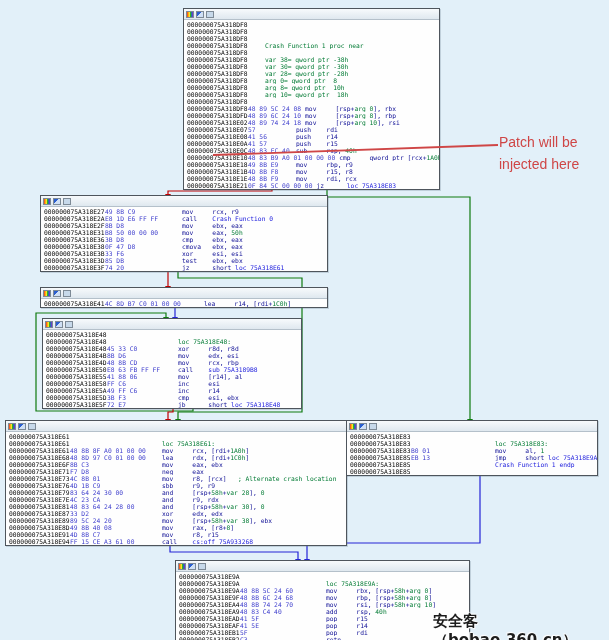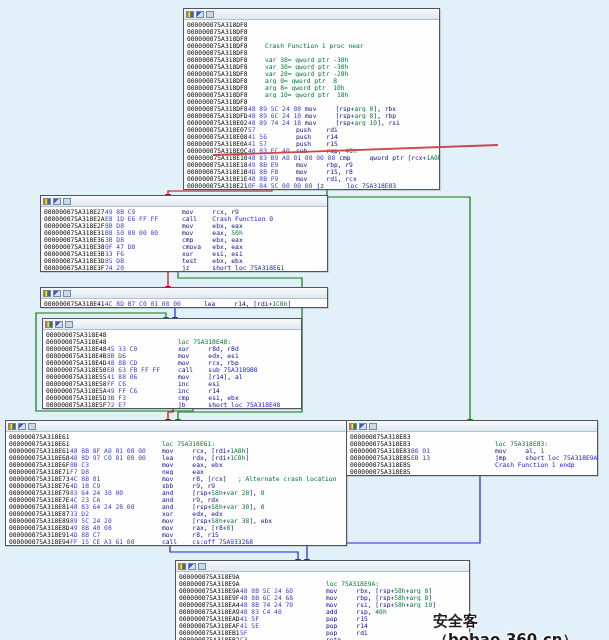--- a/index.html
+++ b/index.html
@@ -199,15 +199,19 @@
           <div class="row"><span class="a">000000075A318EB1</span><span class="b" style="min-width: 82px;">5F</span><span class="t"><span class="cd">pop</span><span class="cd">     </span><span class="cd">rdi</span></span></div>
           <div class="row"><span class="a">000000075A318EB2</span><span class="b" style="min-width: 82px;">C3</span><span class="t"><span class="cd">retn</span></span></div>
         </div>
       </div>
     </div>
 
   <svg id="ann-layer" class="layer" width="609" height="640">
       <line x1="213" y1="155" x2="498" y2="145" stroke="#cf4646" stroke-width="1.8"></line>
     </svg>
 
+  <div id="patch-note" style="color: rgb(207, 70, 70);">
+    <div>Patch will be</div>
+    <div>injected here</div>
+  </div>
 
   <div id="watermark">安全客（bobao.360.cn）</div>
 </div>
 
 </body></html>

